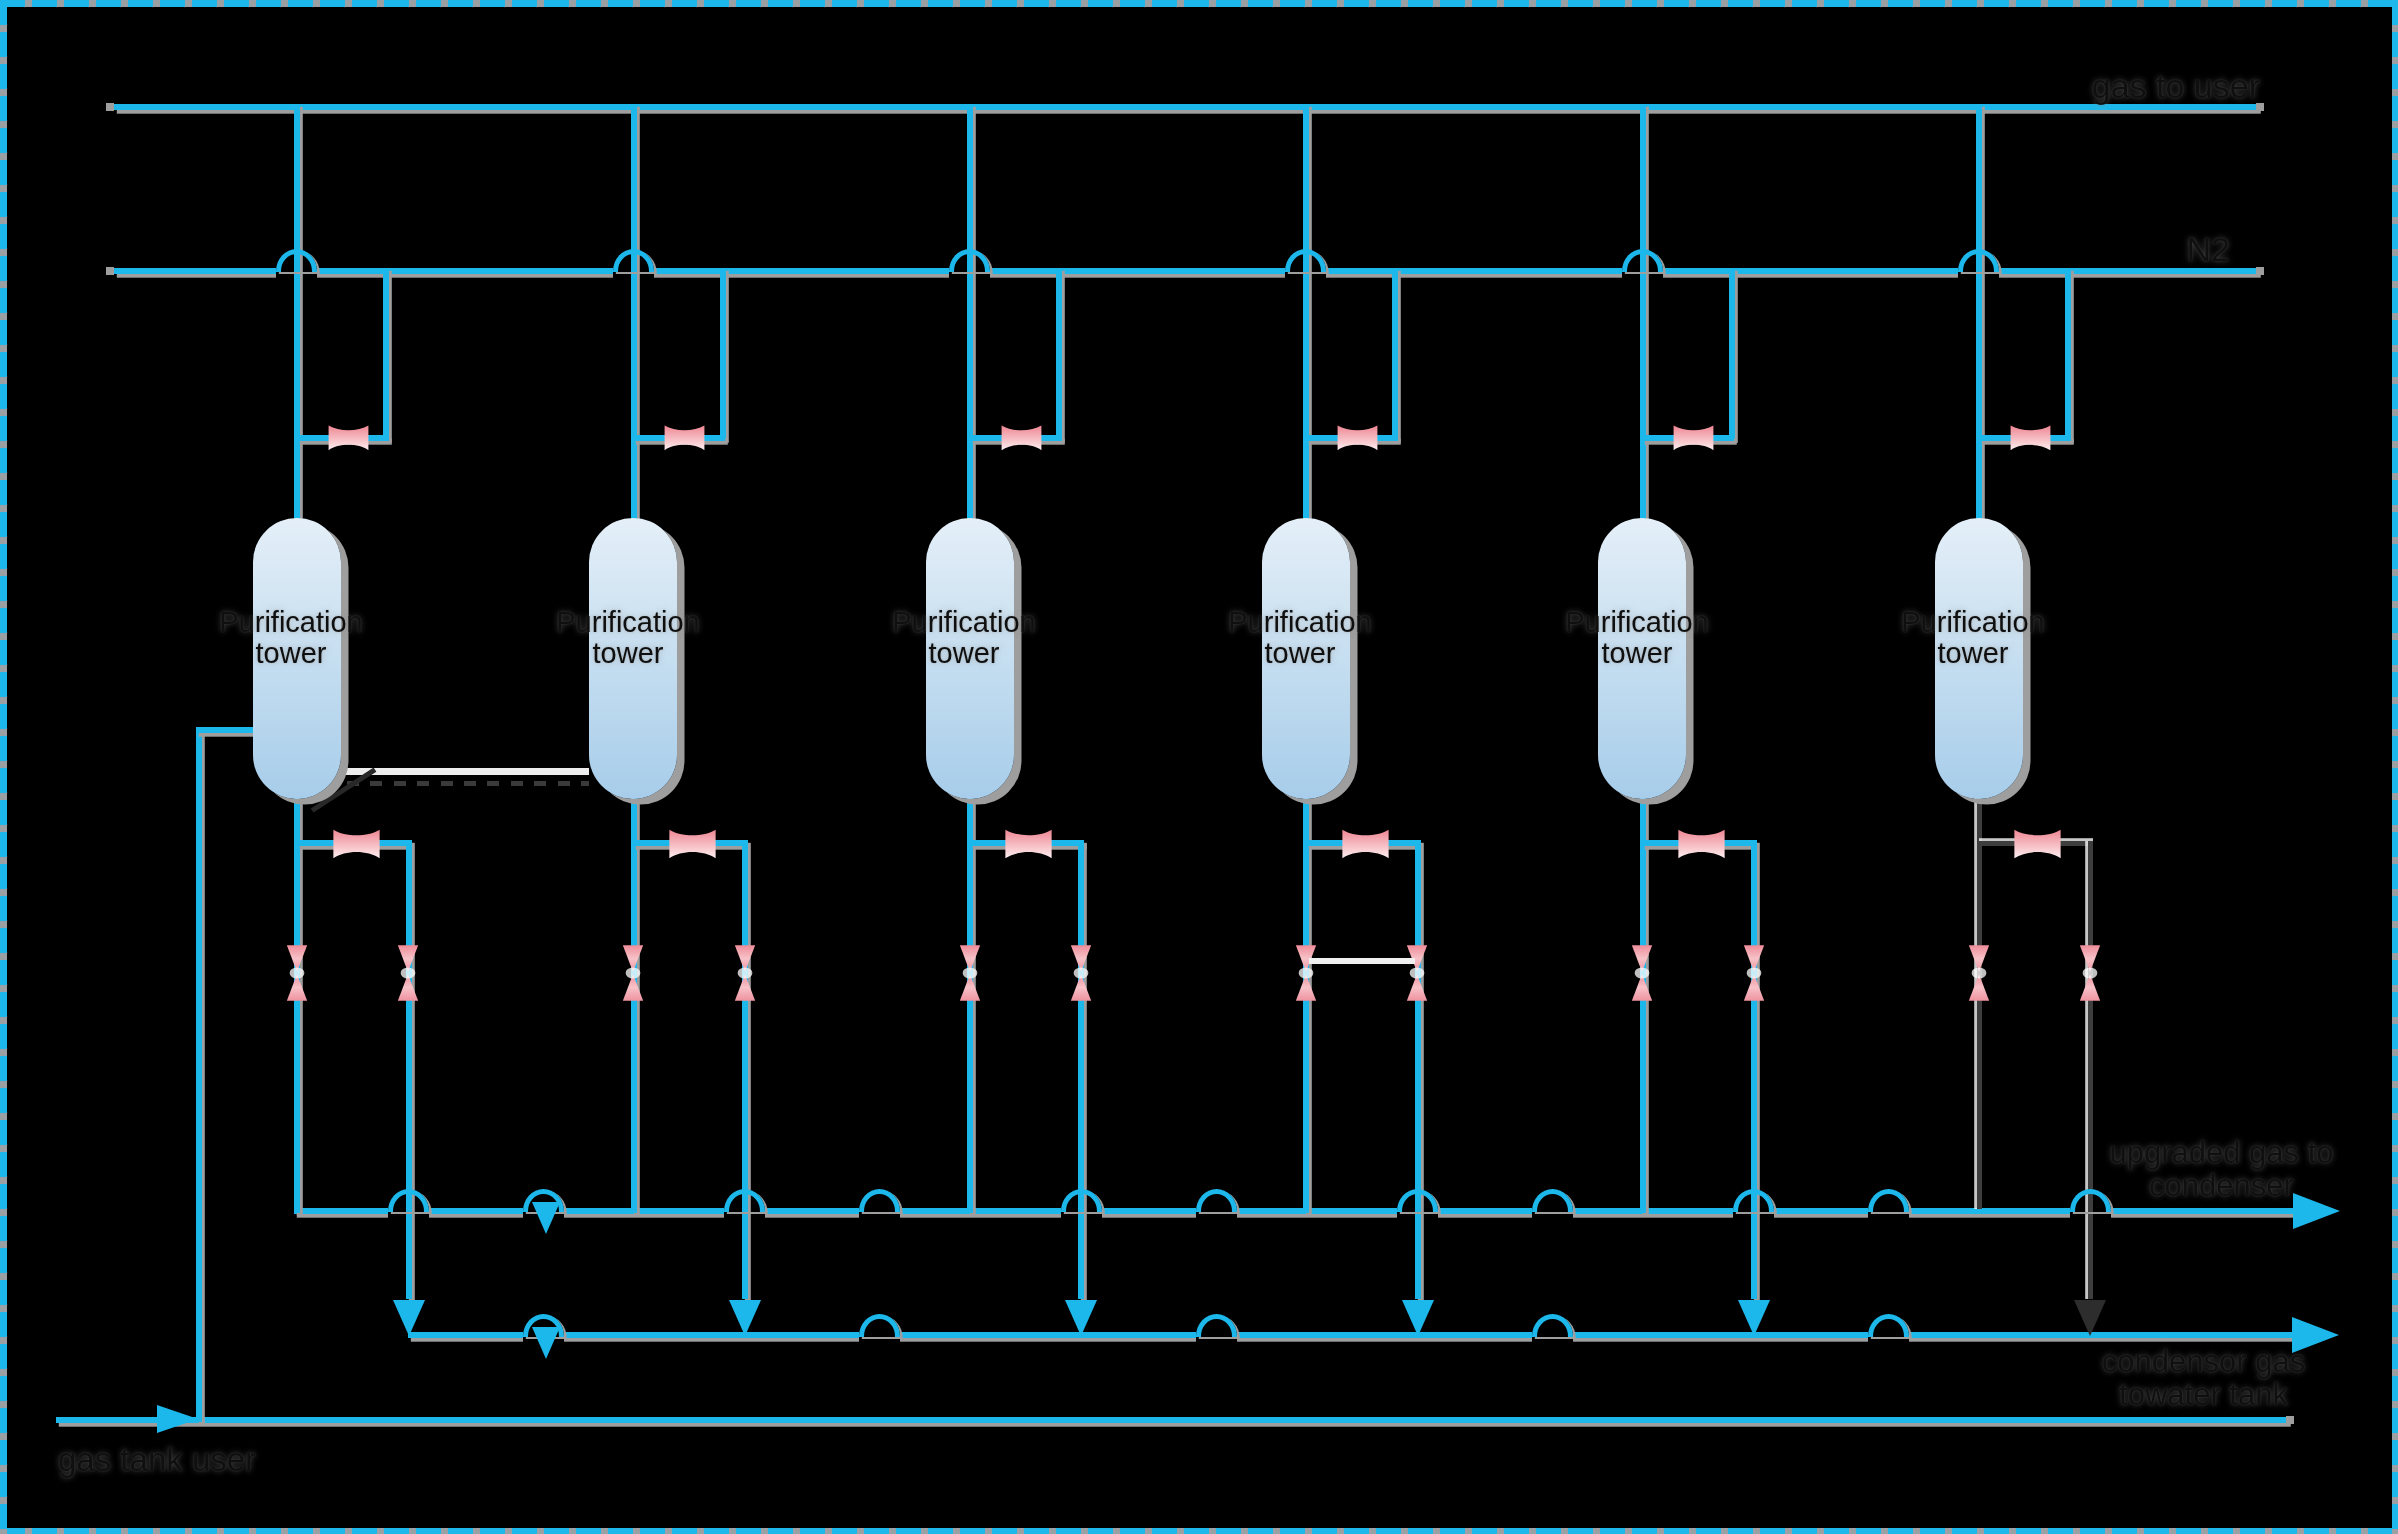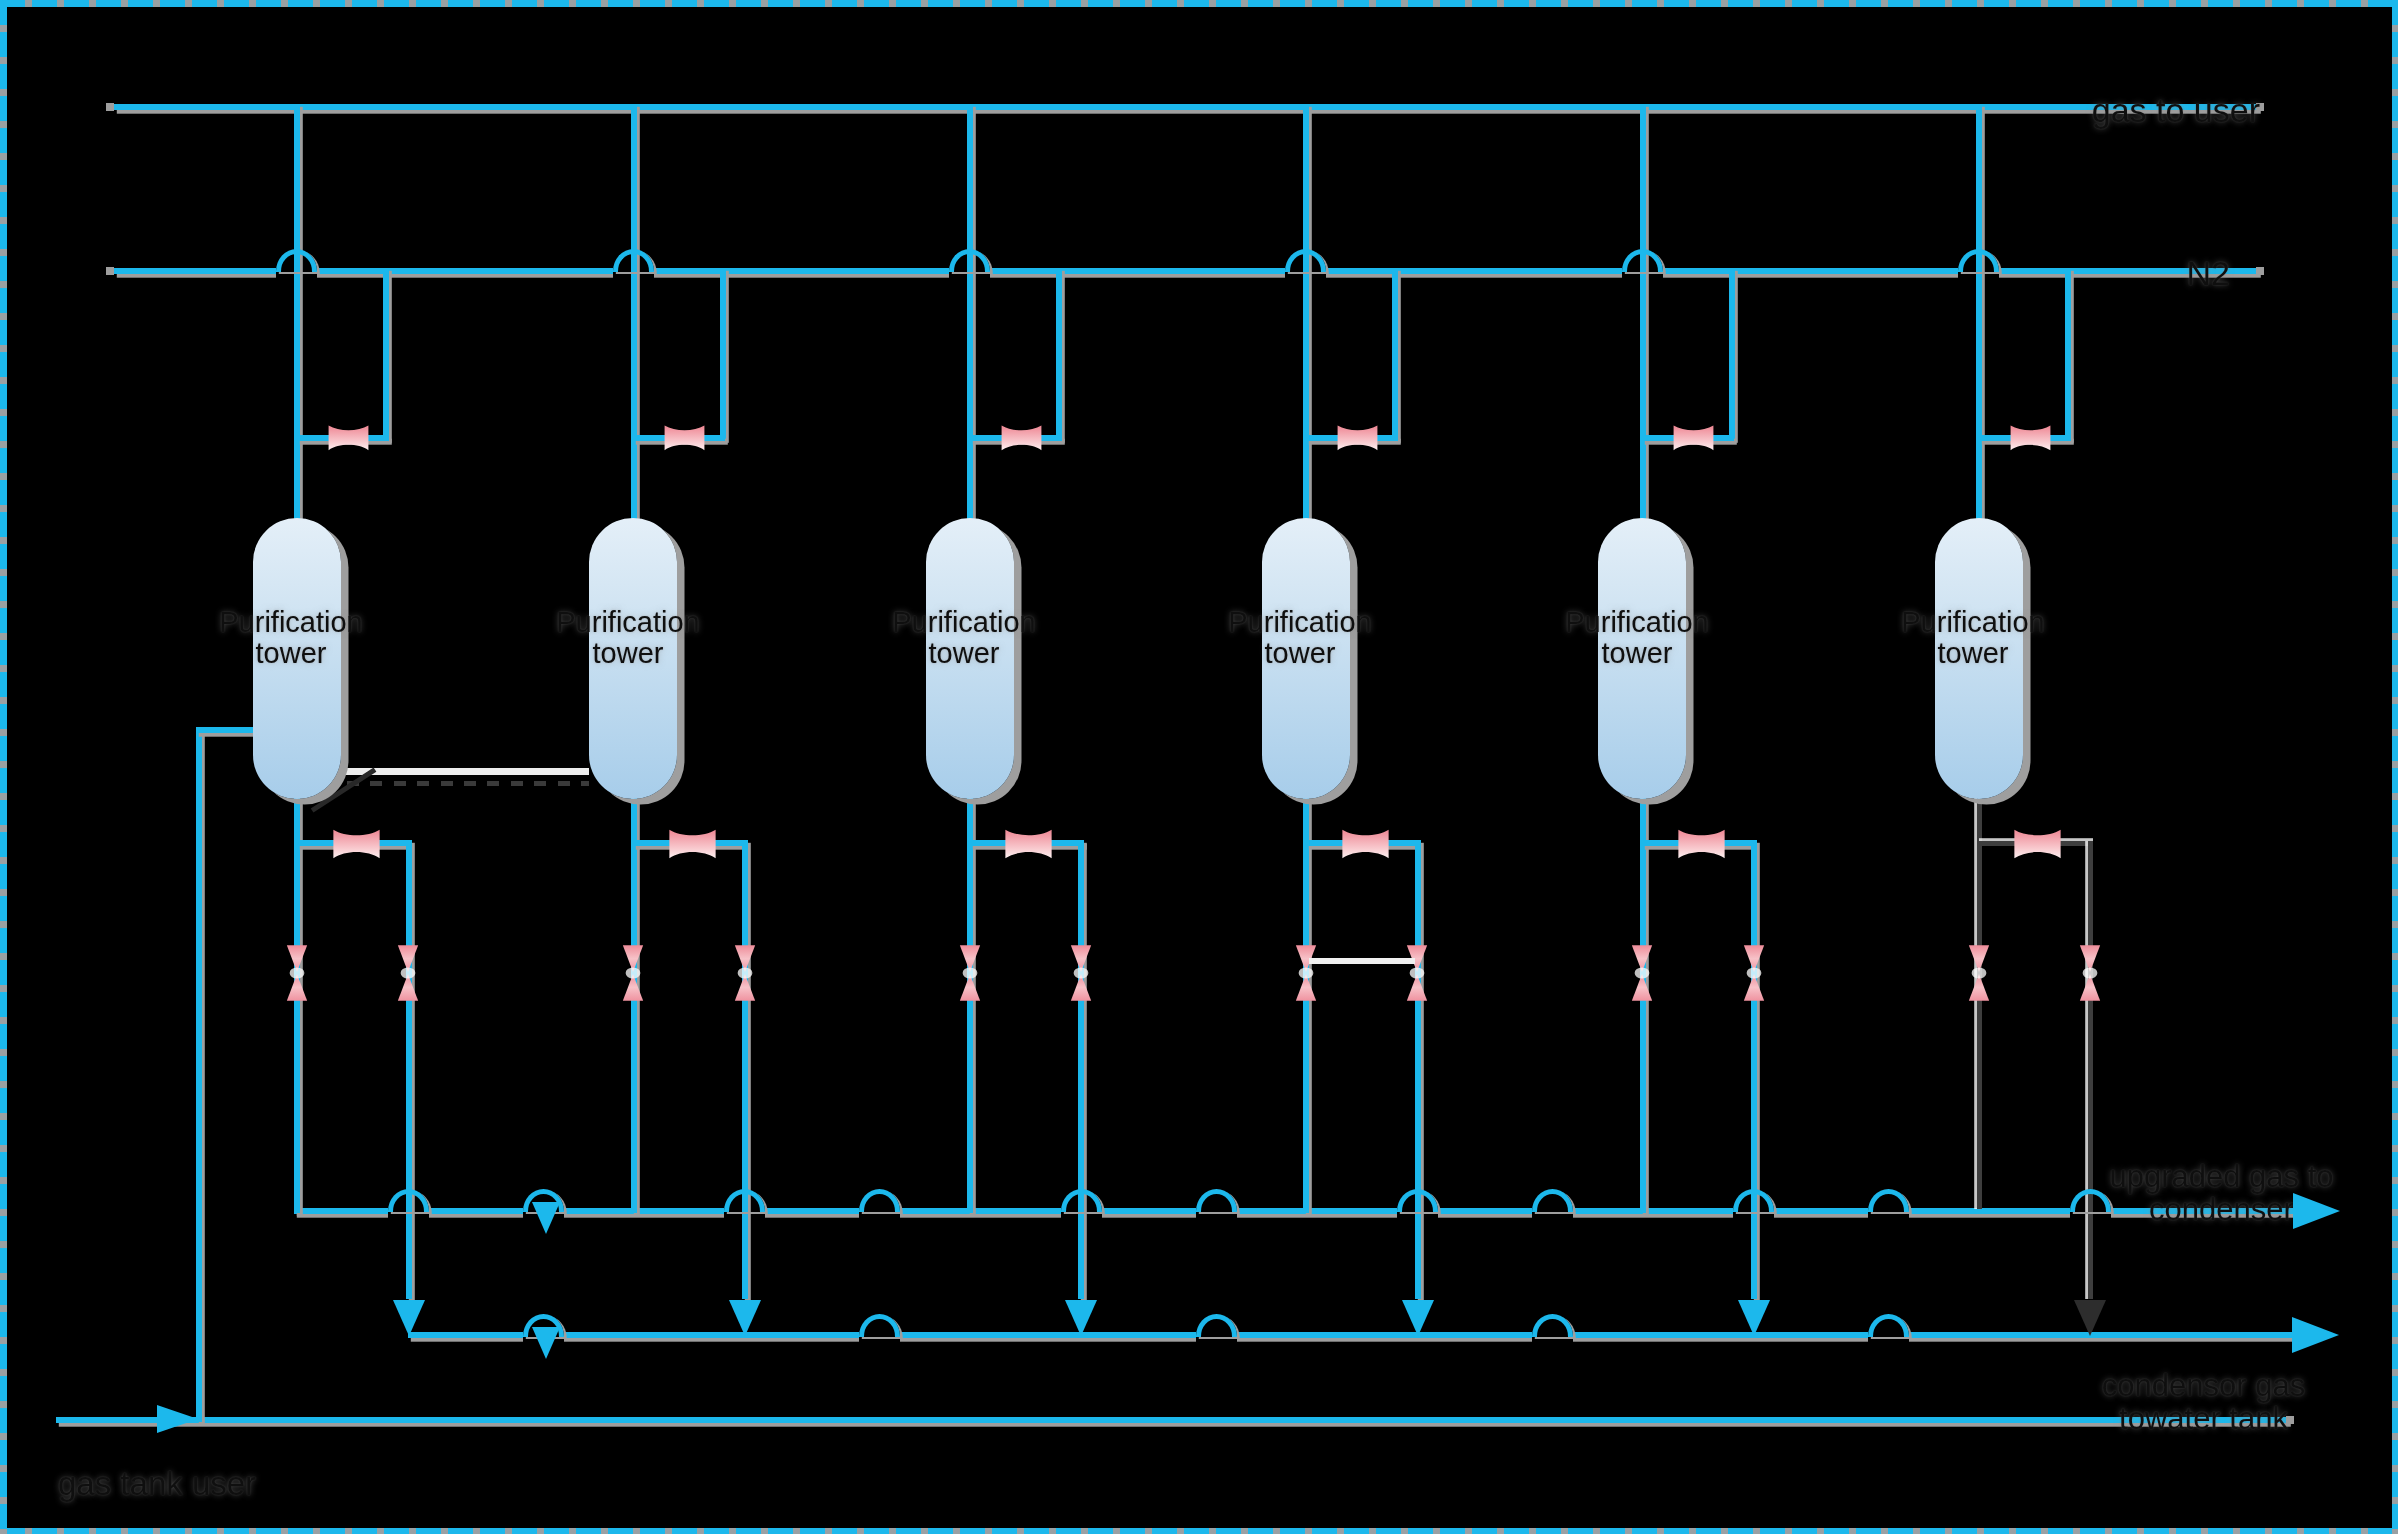--- a/index.html
+++ b/index.html
@@ -27,21 +27,21 @@
   .arrow-down.blk{border-top-color:#2d2d2d;}
 
   
   .tower{position:absolute;top:518px;width:88px;height:281px;border-radius:44px;
          background:linear-gradient(180deg,#e4eff8 0%,#cfe3f2 35%,#a7cdea 100%);
          box-shadow:7.5px 5.6px 0 #9e9e9e;}
   .tower-label{position:absolute;top:607px;width:292px;text-align:center;color:#0f0f0f;
          font-size:29px;line-height:31px;
          text-shadow:0 0 6.6px rgba(150,150,150,.5),0 0 1.9px rgba(120,120,120,.4);}
 
-  .lbl{position:absolute;color:#0f0f0f;text-shadow:0 0 6.6px rgba(150,150,150,.5),0 0 1.9px rgba(110,110,110,.4);margin-top:24px;}
+  .lbl{position:absolute;color:#0f0f0f;text-shadow:0 0 6.6px rgba(150,150,150,.5),0 0 1.9px rgba(110,110,110,.4);}
   .lbl-gas-to-user{left:1874px;top:67px;width:386px;text-align:right;font-size:34px;}
   .lbl-n2{left:2061px;top:230px;width:169px;text-align:right;font-size:34px;}
   .lbl-upgraded{left:2067px;top:1136px;width:309px;text-align:center;font-size:31px;line-height:33px;}
   .lbl-condensor{left:2049px;top:1345px;width:309px;text-align:center;font-size:31px;line-height:33px;}
   .lbl-gas-from-user{left:58px;top:1441px;width:375px;text-align:left;font-size:33px;}
 
   
   .bord-h{position:absolute;width:2399px;height:6.6px;
           background:repeating-linear-gradient(90deg,var(--cyan) 0 25px,#9aa0a3 25px 32px);}
   .bord-v{position:absolute;width:6.6px;height:1535px;

